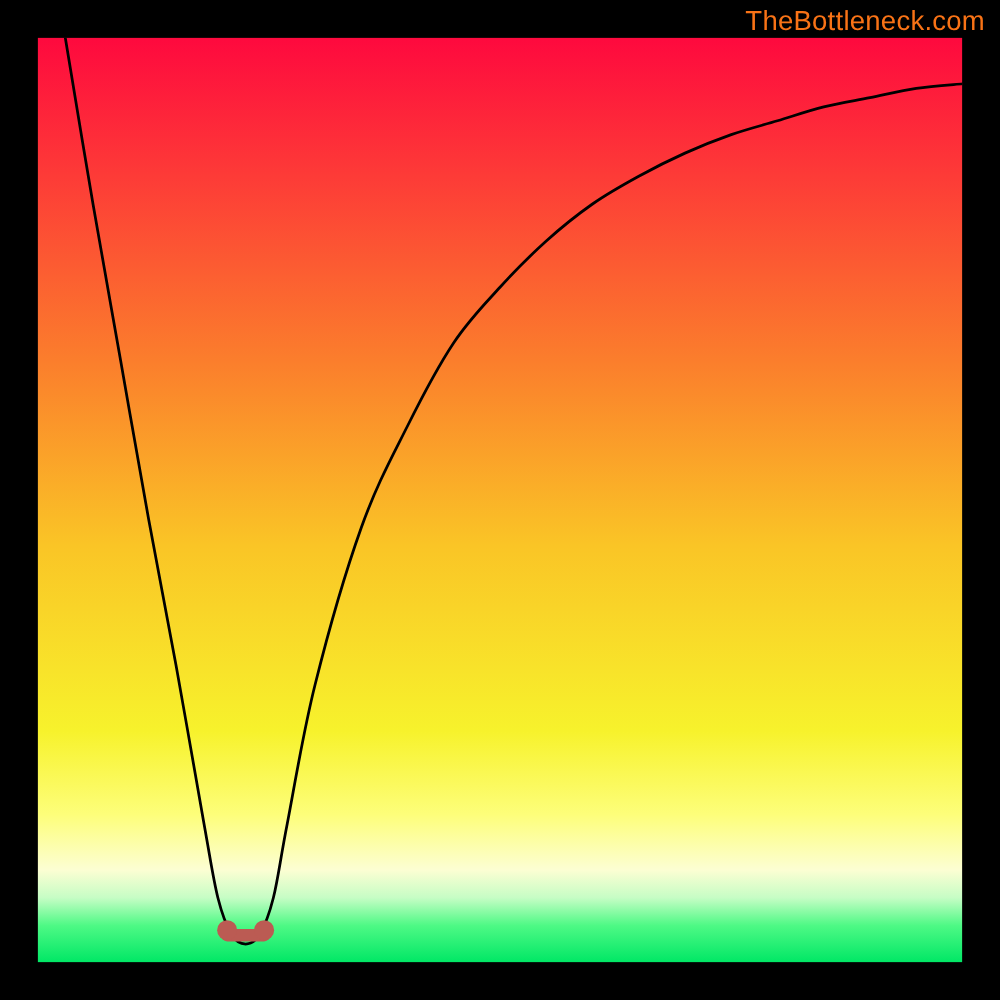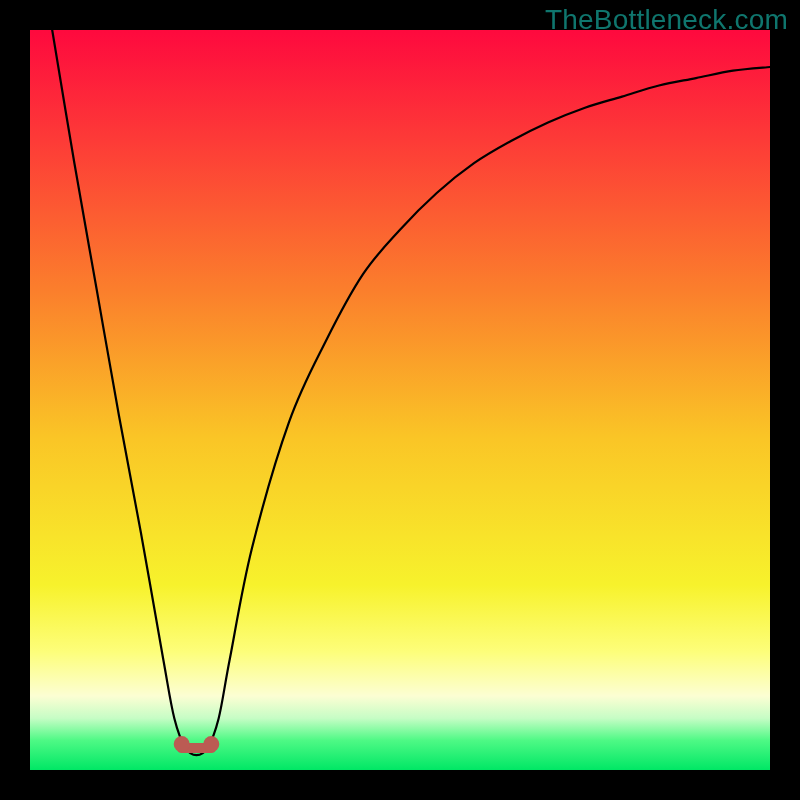--- a/index.html
+++ b/index.html
@@ -38,22 +38,22 @@
     position: absolute;
     left: 0;
     top: 0;
     width: 100%;
     height: 100%;
   }
   .watermark {
     position: absolute;
     top: 4px;
     right: 12px;
-    color: #0f766e;
-    font-size: 28px;
+    color: #f97316;
+    font-size: 22px;
     font-weight: 500;
     letter-spacing: 0.2px;
     font-family: Arial, Helvetica, sans-serif;
   }
 </style>
 </head>
 <body>
 
 <div class="frame">
 

